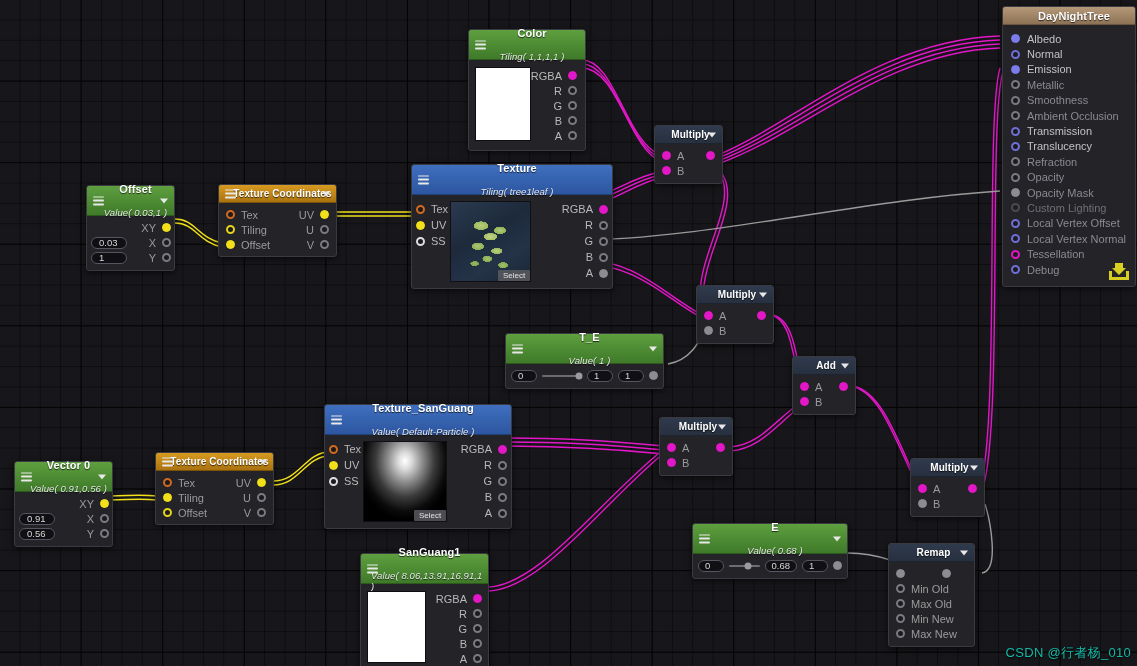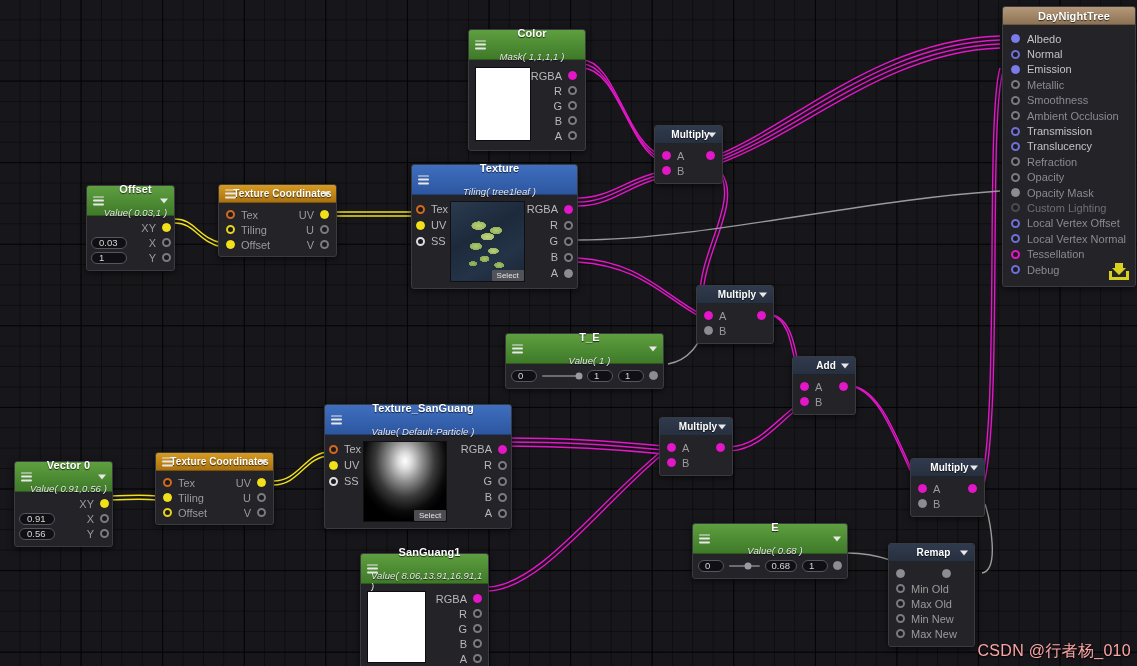--- a/index.html
+++ b/index.html
@@ -115,21 +115,21 @@
   
   #master{width:134px;}
   #master .mrow{display:flex;align-items:center;height:15.4px;padding:0 8px;gap:7px;}
   #master .mlabel{font-size:11px;color:#c3c3c3;}
   #master .mlabel.off{color:#6f6f76;}
   #master .mlabel.dimmed{color:#8a8a92;}
   .dlicon{position:absolute;right:4px;bottom:3px;width:24px;height:22px;}
 
   .wm{
     position:absolute;right:6px;bottom:4px;
-    color:#fca5a5;font-size:16px;letter-spacing:.3px;
+    color:#14b8a6;font-size:13px;letter-spacing:.3px;
     text-shadow:0 1px 2px rgba(0,0,0,.9);
   }
 </style>
 </head>
 <body>
 
 <div id="canvas"></div>
 
 <svg id="wires" viewBox="0 0 1137 666">
   <g fill="none" stroke-width="1.4">
@@ -306,21 +306,21 @@
 </div>
 
 <div class="node" style="left:468px;top:29px;width:118px;">
   <div class="nhead h-green tall">
     <span class="hamburger">
         <i></i>
         <i></i>
         <i></i>
       </span>
     <span class="ntitle">Color</span>
-    <span class="nsub">Mask( 1,1,1,1 )</span>
+    <span class="nsub">Tiling( 1,1,1,1 )</span>
   </div>
   <div class="nbody" style="display:flex;padding:7px 6px 7px 6px;">
     <div class="swatch" style="width:57px;height:72px;"></div>
     <div style="flex:1;display:flex;flex-direction:column;justify-content:flex-start;padding-top:1px;">
       <div class="row" style="justify-content:flex-end;padding:0 2px 0 0;">
           <span class="plabel">RGBA</span>
           <span class="port p-magenta-f rightport"></span>
         </div>
       <div class="row" style="justify-content:flex-end;padding:0 2px 0 0;">
           <span class="plabel">R</span>
@@ -335,21 +335,21 @@
           <span class="port p-gray-o rightport"></span>
         </div>
       <div class="row" style="justify-content:flex-end;padding:0 2px 0 0;">
           <span class="plabel">A</span>
           <span class="port p-gray-o rightport"></span>
         </div>
     </div>
   </div>
 </div>
 
-<div class="node" style="left:411px;top:164px;width:167px;">
+<div class="node" style="left:411px;top:164px;width:202px;">
   <div class="nhead h-blue tall">
     <span class="hamburger">
         <i></i>
         <i></i>
         <i></i>
       </span>
     <span class="ntitle">Texture</span>
     <span class="nsub">Tiling( tree1leaf )</span>
   </div>
   <div class="nbody" style="display:flex;padding:6px 3px 6px 4px;">

